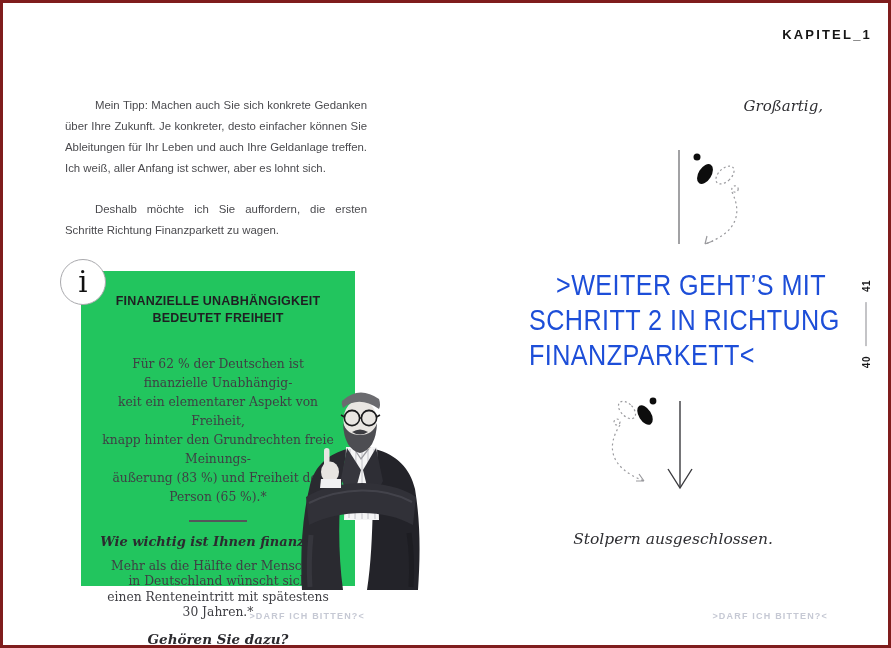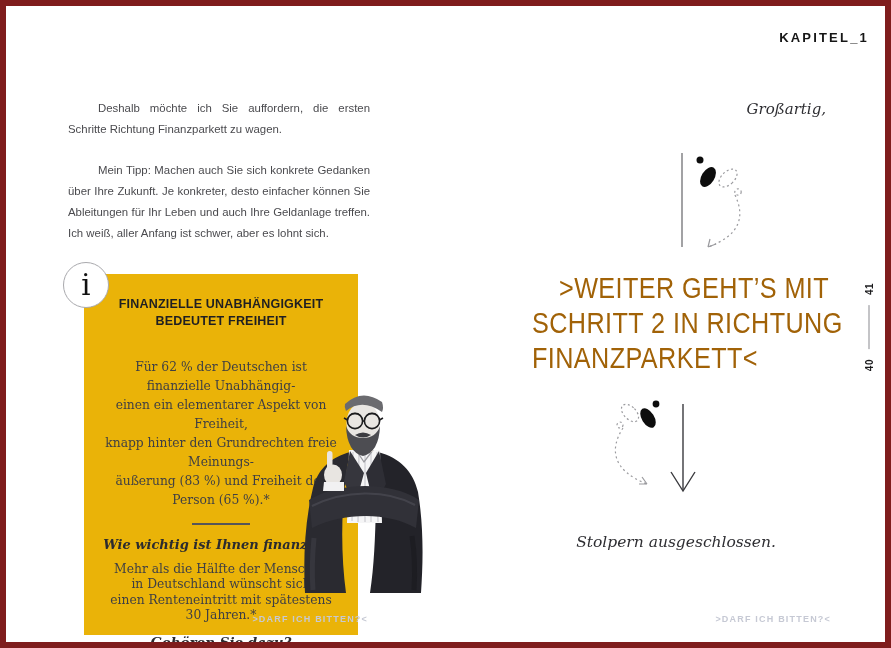--- a/index.html
+++ b/index.html
@@ -1,36 +1,36 @@
 <!DOCTYPE html>
 <html lang="de"><head>
 <meta charset="utf-8">
 <style>
   html,body{margin:0;padding:0;background:#fff;}
   #canvas{
     position:relative;width:891px;height:648px;background:#ffffff;
     font-family:"Liberation Sans",sans-serif;overflow:hidden;
-    border:6px solid #7f1d1d;box-sizing:border-box;
+    border:3px solid #7f1d1d;box-sizing:border-box;
   }
   
   .chapter{
     position:absolute;top:24px;right:16px;
     font-size:13px;font-weight:bold;letter-spacing:2.2px;color:#161616;
   }
   
   .bodycopy{
     position:absolute;left:62px;top:92px;width:302px;
     font-size:11.4px;line-height:21px;color:#4a4a4e;
     text-align:justify;
   }
   .bodycopy p{margin:0 0 20px 0;text-indent:30px;text-align-last:left;}
   
   .infobox{
-    position:absolute;left:78px;top:268px;width:274px;height:361px;
-    background:#eab308;text-align:center;box-sizing:border-box;
+    position:absolute;left:78px;top:268px;width:274px;height:315px;
+    background:#22c55e;text-align:center;box-sizing:border-box;
     padding:22px 18px 0 18px;color:#3f3f44;
   }
   .infobox .box-title{
     font-size:12.5px;font-weight:bold;line-height:17px;color:#1f1f22;
     letter-spacing:.2px;margin-bottom:11px;
   }
   .serif{font-family:"DejaVu Serif","Liberation Serif",serif;}
   .infobox .stat{font-size:12.3px;line-height:19px;margin-top:28px;}
   .divider{width:58px;height:2px;background:#55555a;margin:13px auto 11px auto;}
   .q-title{font-size:13px;font-weight:bold;font-style:italic;line-height:17.5px;color:#2b2b2f;}
@@ -45,21 +45,21 @@
   
   .man{position:absolute;left:288px;top:372px;width:135px;height:215px;z-index:2;}
   
   .lead{
     position:absolute;left:540px;top:92px;width:280px;text-align:right;
     font-family:"DejaVu Serif","Liberation Serif",serif;font-style:italic;
     font-size:15px;line-height:22px;color:#2e2e32;
   }
   .steps-svg{position:absolute;}
   .headline{
-    position:absolute;left:526px;top:264px;width:310px;color:#a16207;
+    position:absolute;left:526px;top:264px;width:310px;color:#1d4ed8;
   }
   .headline .hl{
     font-size:30px;line-height:35px;font-weight:300;letter-spacing:.5px;
     transform:scaleX(.84);transform-origin:left center;white-space:nowrap;
   }
   .headline .hl:first-child{margin-left:27px;}
   .closing{
     position:absolute;left:540px;top:524px;width:260px;text-align:center;
     font-family:"DejaVu Serif","Liberation Serif",serif;font-style:italic;
     font-size:15.5px;line-height:24px;color:#2e2e32;
@@ -82,36 +82,36 @@
   .footer-right{left:525px;}
 </style>
 </head>
 <body>
 
 <div id="canvas">
 
   <div class="chapter">KAPITEL_1</div>
 
   <div class="bodycopy">
+    <p>Mein Tipp: Machen auch Sie sich konkrete Gedanken über Ihre Zukunft. Je konkreter, desto einfacher können Sie Ableitungen für Ihr Leben und auch Ihre Geldanlage treffen. Ich weiß, aller Anfang ist schwer, aber es lohnt sich.</p>
     <p>Deshalb möchte ich Sie auffordern, die ersten Schritte Richtung Finanzparkett zu wagen.</p>
-    <p>Mein Tipp: Machen auch Sie sich konkrete Gedanken über Ihre Zukunft. Je konkreter, desto einfacher können Sie Ableitungen für Ihr Leben und auch Ihre Geldanlage treffen. Ich weiß, aller Anfang ist schwer, aber es lohnt sich.</p>
   </div>
 
   <div class="infoicon">
     <span>i</span>
   </div>
 
   <div class="infobox">
     <div class="box-title">
       <div>FINANZIELLE UNABHÄNGIGKEIT</div>
       <div>BEDEUTET FREIHEIT</div>
     </div>
     <div class="stat serif">
       <div>Für 62 % der Deutschen ist finanzielle Unabhängig-</div>
-      <div>einen ein elementarer Aspekt von Freiheit,</div>
+      <div>keit ein elementarer Aspekt von Freiheit,</div>
       <div>knapp hinter den Grundrechten freie Meinungs-</div>
       <div>äußerung (83 %) und Freiheit der Person (65 %).*</div>
     </div>
     <div class="divider"></div>
     <div class="q-title serif">
       <div>Wie wichtig ist Ihnen finanzielle</div>
     </div>
     <div class="q-body serif">
       <div>Mehr als die Hälfte der Menschen</div>
       <div>in Deutschland wünscht sich</div>

